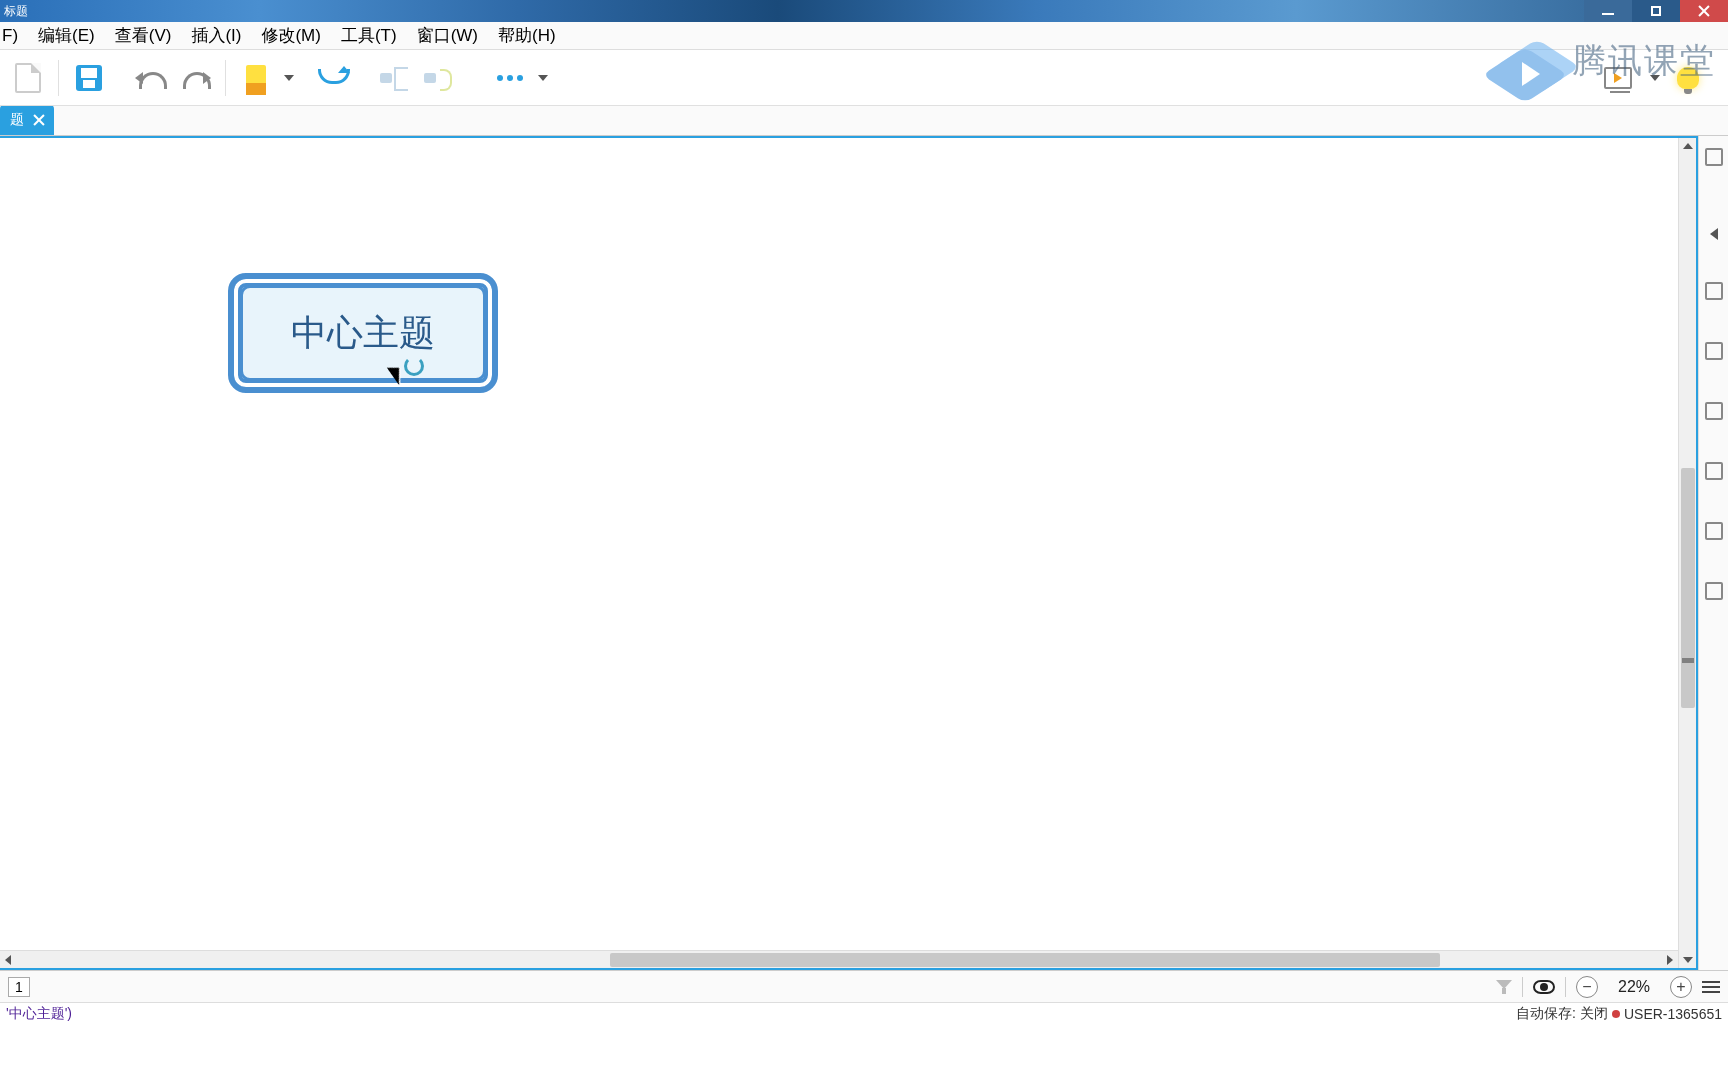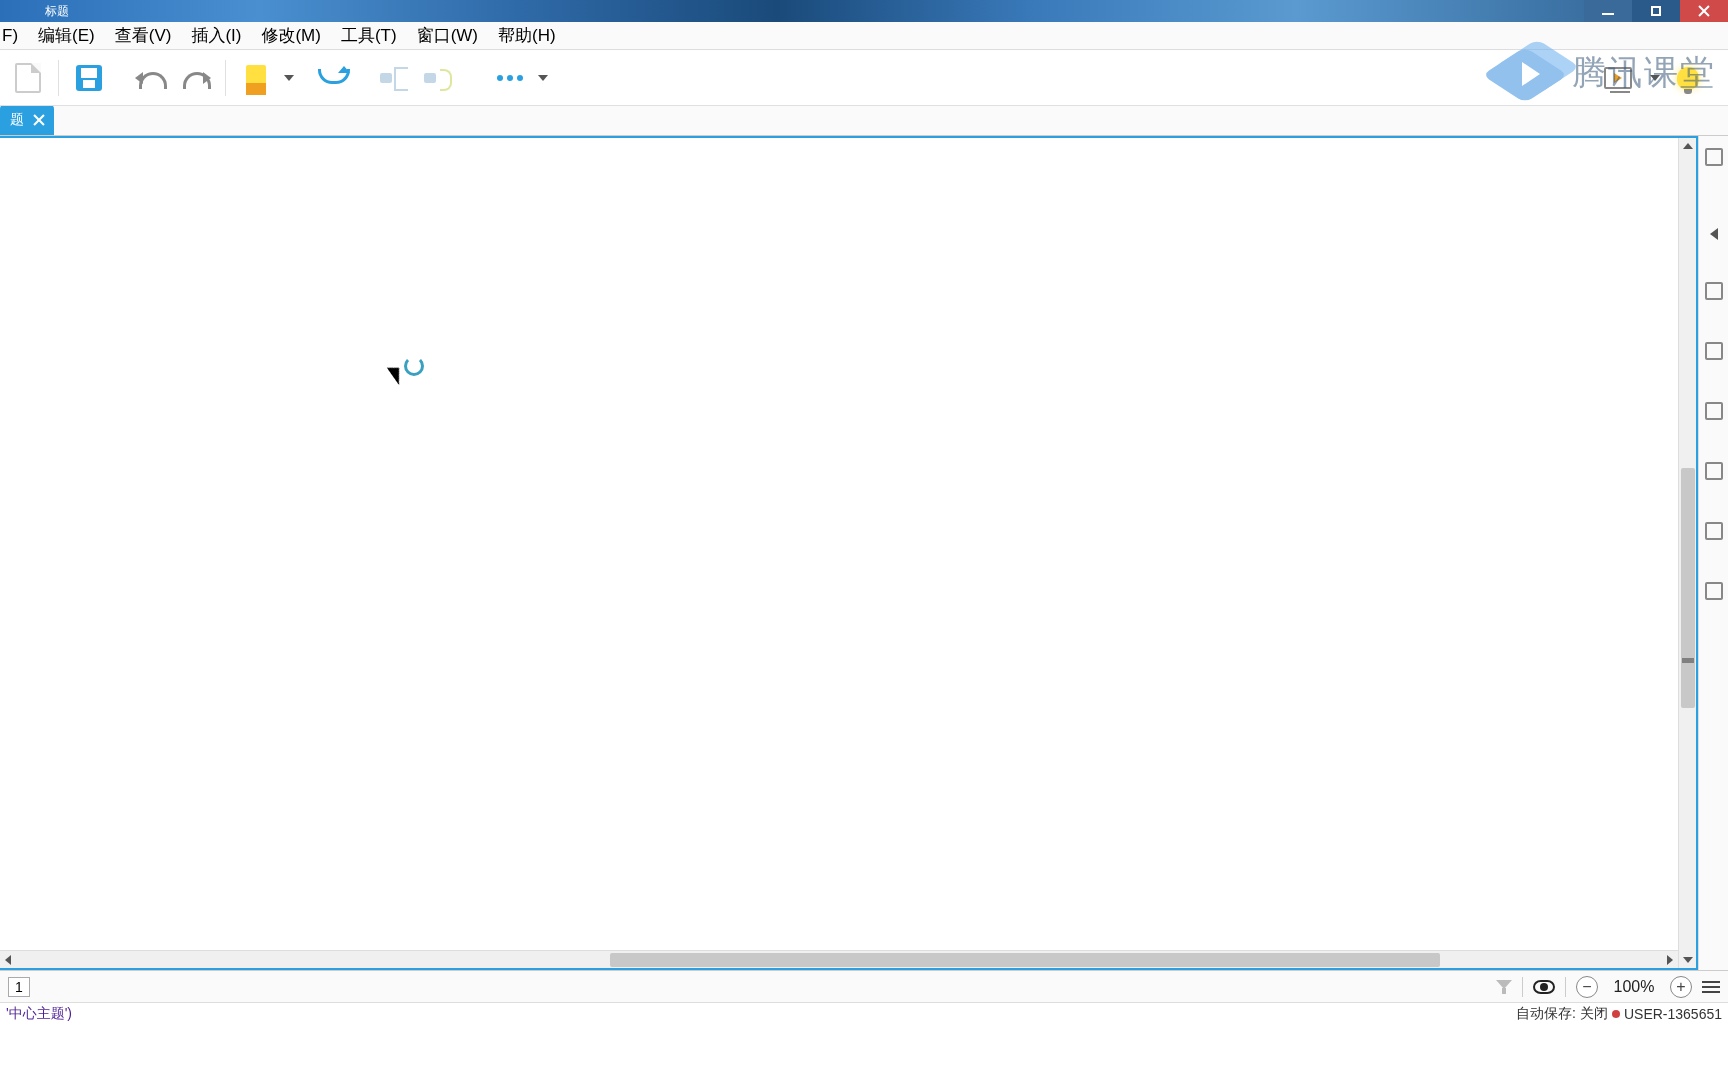--- a/index.html
+++ b/index.html
@@ -6,21 +6,20 @@
   html, body { width: 1728px; height: 1080px; font-family: "Microsoft YaHei", Arial, sans-serif; background: #fff; overflow: hidden; }
 
   
   .title-bar {
     height: 22px;
     background: linear-gradient(90deg, #2a6fb8 0%, #4a8fd0 15%, #2f6aa8 30%, #1a4a7a 45%, #3a7abb 60%, #5a9ad0 75%, #2a5a8a 100%);
     display: flex;
     align-items: center;
     position: relative;
     color: #fff;
-    padding-left: 41px;
   }
   .title-bar .title-text { font-size: 12px; margin-left: 4px; }
   .title-bar .win-controls { position: absolute; right: 0; top: 0; display: flex; height: 22px; }
   .win-btn { width: 48px; height: 22px; display:flex; align-items:center; justify-content:center; }
   .win-min { background: #3a6a9a; }
   .win-max { background: #2a5a8a; }
   .win-close { background: #d04a4a; }
   .win-btn .inner { width:12px; height:12px; }
   .win-min .inner { border-bottom: 2px solid #fff; height:8px; }
   .win-max .inner { border: 2px solid #fff; width:10px; height:10px; }
@@ -152,21 +151,20 @@
     box-shadow: 0 0 8px rgba(255,224,64,0.6);
   }
   .icon-lightbulb::after { content:""; position:absolute; bottom:-5px; left:7px; width:8px; height:5px; background:#888; border-radius:0 0 3px 3px; }
 
   
   .watermark {
     position: absolute;
     right: 12px;
     top: 38px;
     display:flex;
-    align-items:center;
     gap: 4px;
     opacity: 0.55;
     z-index: 100;
   }
   .wm-logo {
     width: 80px; height: 70px;
     position: relative;
   }
   .wm-logo .cube {
     position:absolute;
@@ -539,20 +537,24 @@
 
 <div class="tab-bar">
   <div class="tab">
     <span>题</span>
     <span class="tab-close"></span>
   </div>
 </div>
 
 <div class="canvas-wrap">
   <div class="canvas">
+    <div class="central-topic">
+      <div class="inner-border"></div>
+      <span>中心主题</span>
+    </div>
     <div class="cursor-arrow"></div>
     <div class="cursor-busy"></div>
 
     <div class="v-scroll">
       <div class="arrow-up"></div>
       <div class="thumb"></div>
       <div class="marker"></div>
       <div class="arrow-down"></div>
     </div>
     <div class="h-scroll">
@@ -575,21 +577,21 @@
 </div>
 
 <div class="bottom-bar">
   <input class="page-input" value="1" style="">
   <div class="bottom-right">
     <div class="filter-icon"></div>
     <div style="width:1px;height:20px;background:#ccc"></div>
     <div class="eye-icon"></div>
     <div style="width:1px;height:20px;background:#ccc"></div>
     <div class="zoom-btn">−</div>
-    <div class="zoom-readout">100%</div>
+    <div class="zoom-readout">22%</div>
     <div class="zoom-btn">+</div>
     <div class="menu-icon-lines">
         <span></span>
         <span></span>
         <span></span>
       </div>
   </div>
 </div>
 
 <div class="status-strip">

